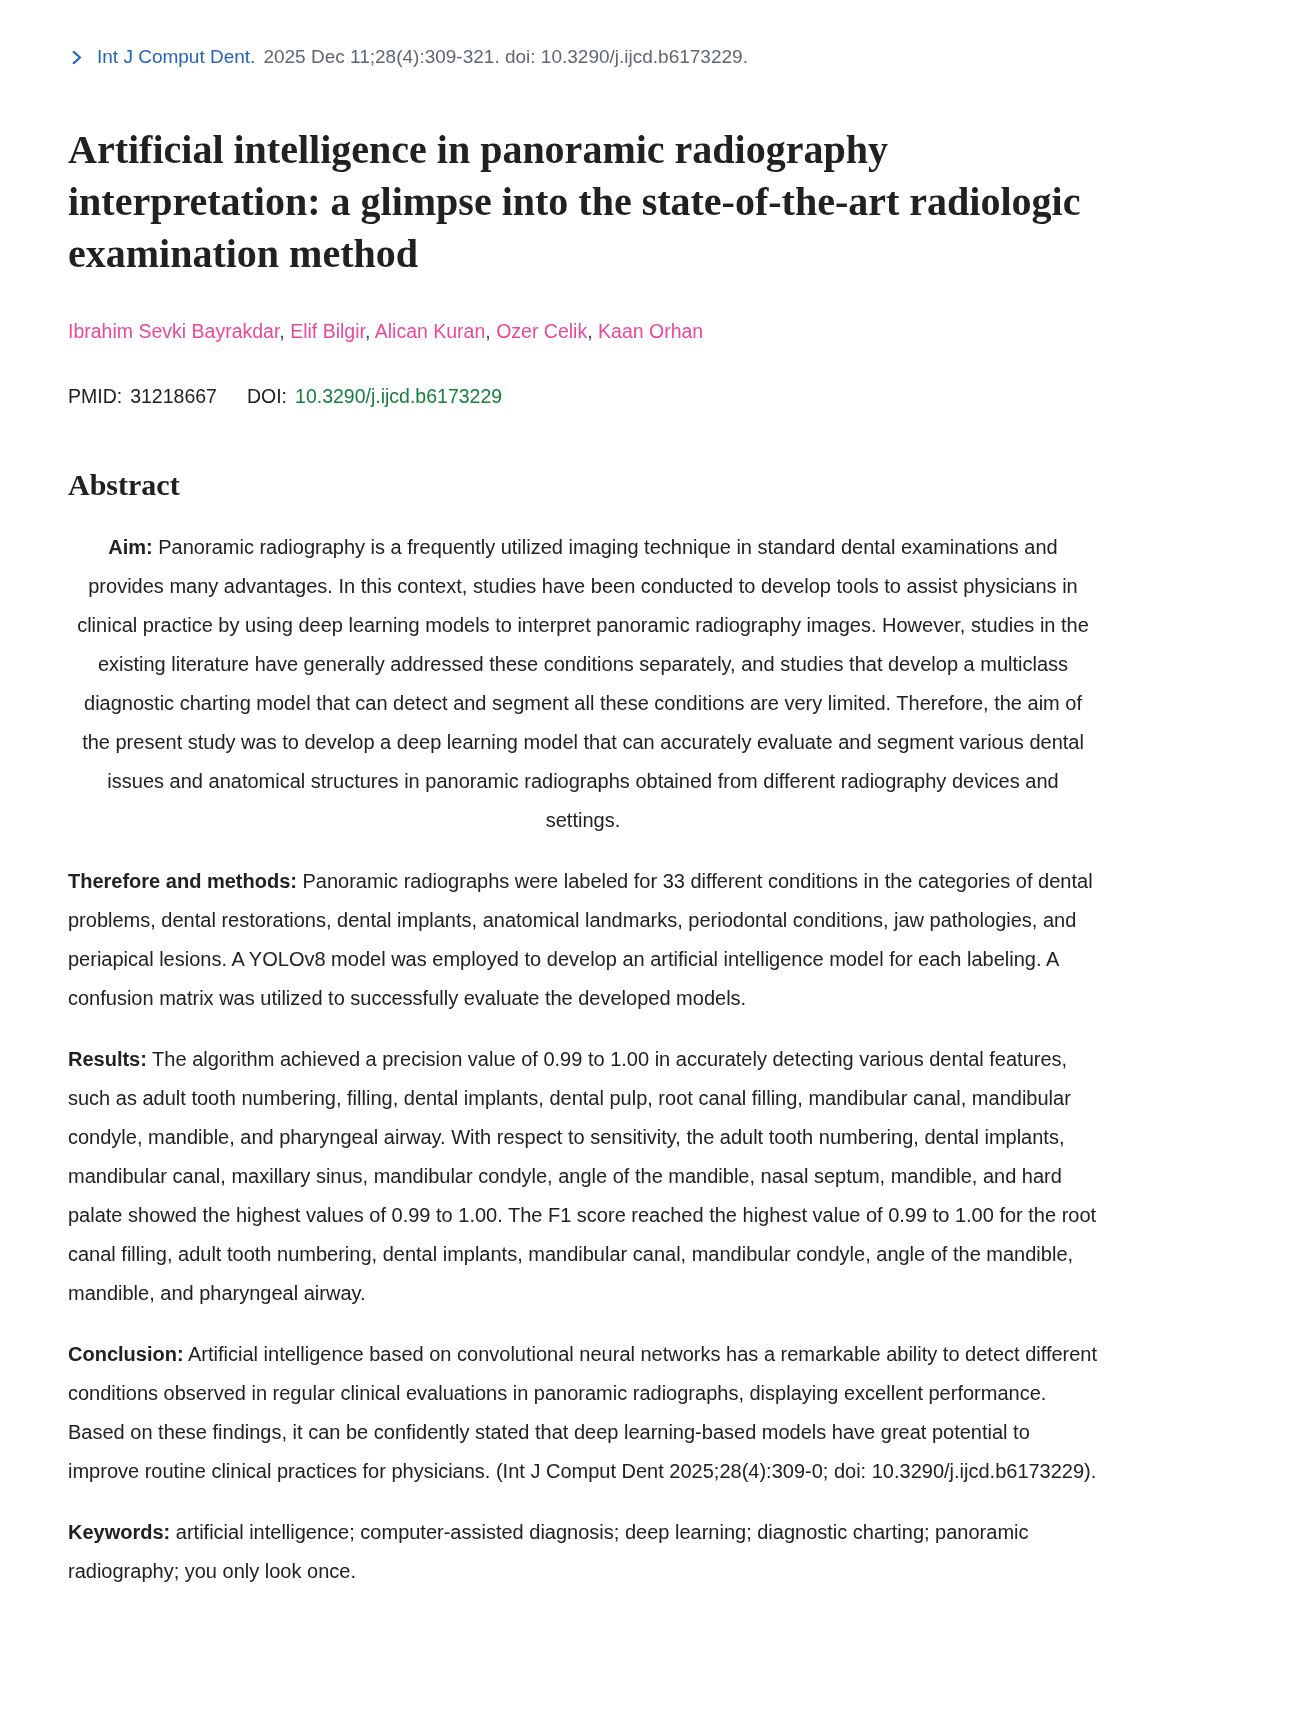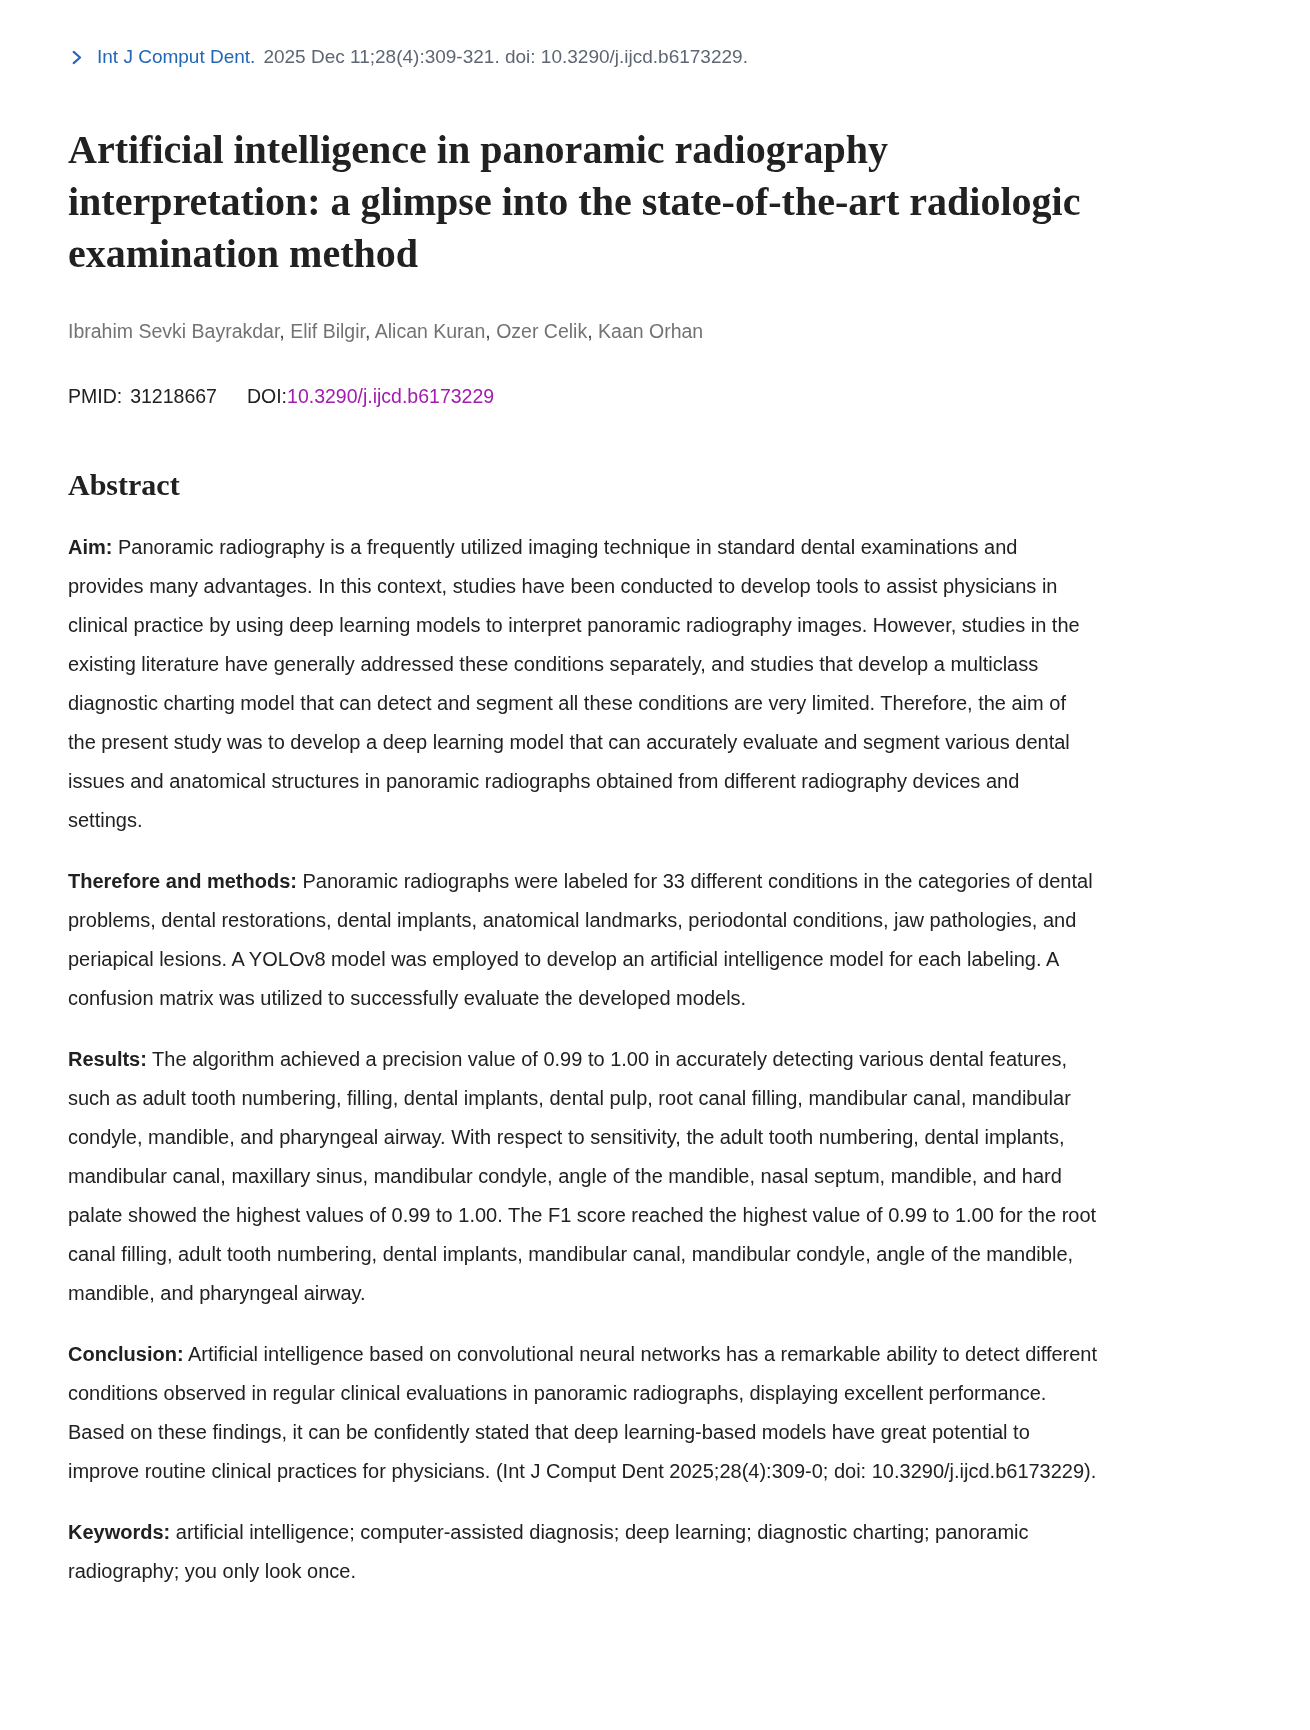--- a/index.html
+++ b/index.html
@@ -49,54 +49,55 @@
     margin: 53px 0 0 0;
     color: #212121;
     max-width: 1030px;
   }
   
   .authors {
     margin-top: 40px;
     font-size: 19.5px;
   }
   .author-link {
-    color: #737373;
+    color: #ec4899;
     text-decoration: none;
     cursor: pointer;
   }
   .author-sep { color: #42464d; }
   
   .ids-row {
     margin-top: 42px;
     font-size: 19.5px;
     color: #212121;
   }
   .id-label { font-weight: 400; }
   .pmid-value { margin-left: 8px; }
   .doi-group { margin-left: 30px; }
   .doi-link {
-    color: #a21caf;
+    color: #15803d;
     text-decoration: none;
     cursor: pointer;
+    margin-left: 8px;
   }
   
   .abstract-heading {
     font-family: "Liberation Serif", serif;
     font-weight: 700;
     font-size: 30px;
     margin: 60px 0 0 0;
     color: #212121;
   }
   .abstract-section {
     font-size: 20px;
     line-height: 1.95;
     margin: 22px 0 0 0;
     max-width: 1030px;
   }
-  .abstract-section:first-of-type { margin-top: 26px; }
+  .abstract-section:first-of-type { margin-top: 26px; text-align: center; }
   .section-label { font-weight: 700; }
 </style>
 </head>
 <body>
 
 <div class="page">
 
   <div class="citation-row">
     <span class="chevron">
       <svg width="17" height="17" viewBox="0 0 24 24" fill="none" stroke="#2366b8" stroke-width="3" stroke-linecap="round" stroke-linejoin="round">

